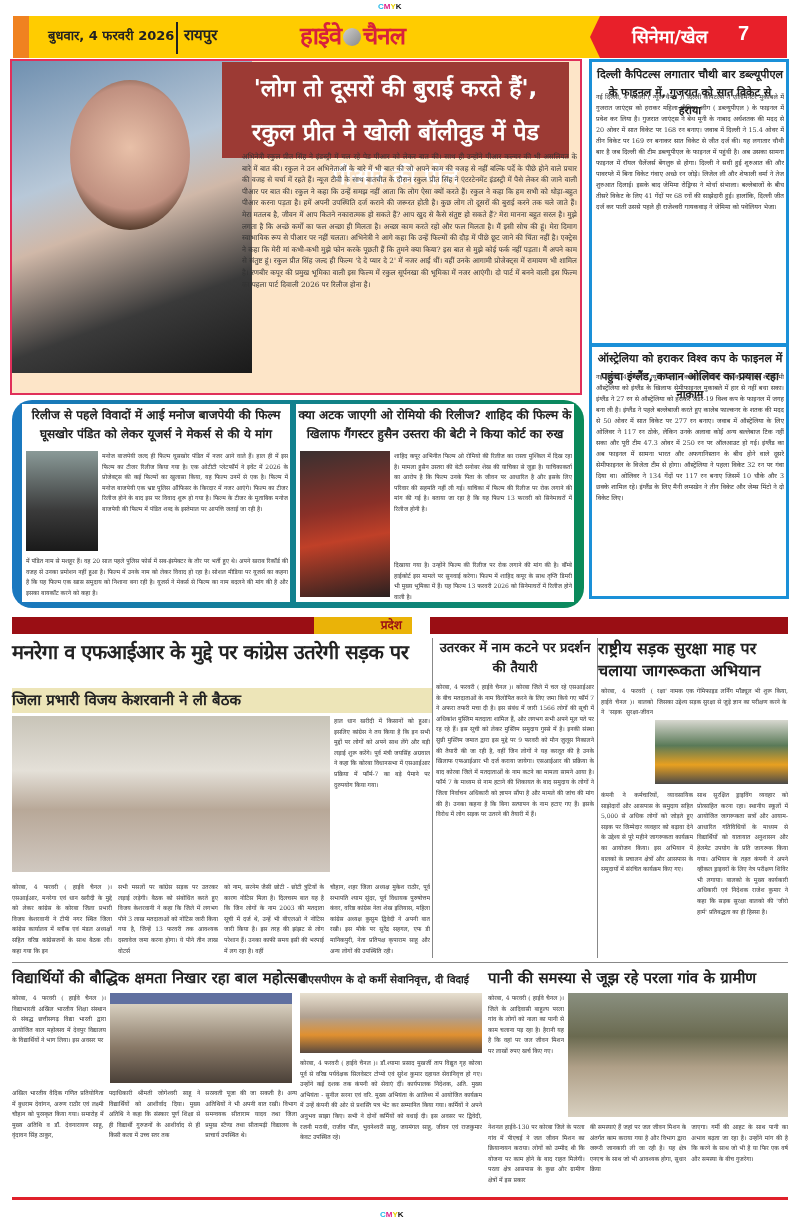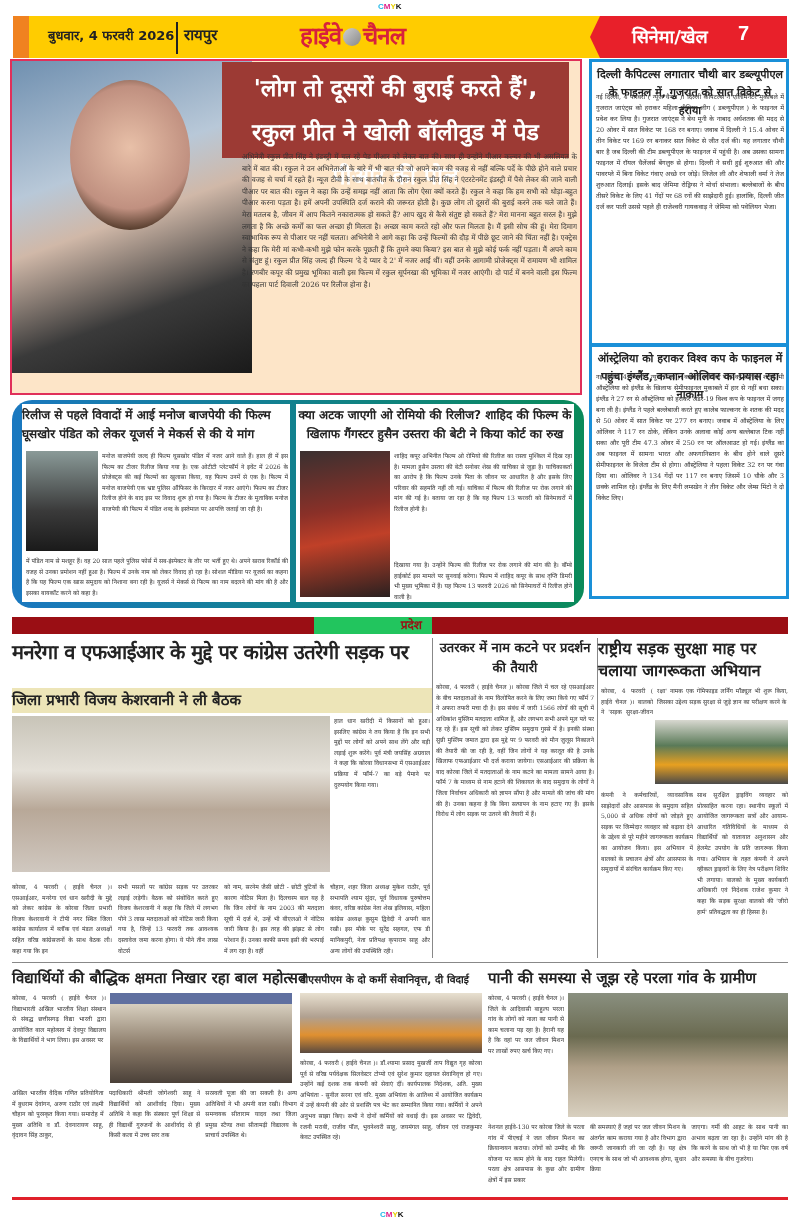--- a/index.html
+++ b/index.html
@@ -28,31 +28,31 @@
 .rc{left:589px;top:59px;width:200px;height:540px;border:3px solid #1a90d8;background:#fff}
 .rc-h1{left:596px;top:66px;width:188px;font:bold 11px/18px "DejaVu Sans",sans-serif;text-align:center;color:#222}
 .rc-b1{left:596px;top:92px;width:188px;font:6.4px/11px "DejaVu Serif",serif;color:#333;text-align:justify}
 .rc-div{left:589px;top:343px;width:200px;height:4px;background:#1a90d8}
 .rc-h2{left:596px;top:350px;width:188px;font:bold 11px/18px "DejaVu Sans",sans-serif;text-align:center;color:#222}
 .rc-b2{left:596px;top:372px;width:188px;font:6.4px/11px "DejaVu Serif",serif;color:#333;text-align:justify}
 
 .band{left:12px;top:400px;width:572px;height:208px;border-radius:20px;background:linear-gradient(90deg,#1a78c0,#0a8a5a)}
 .b-l{left:22px;top:404px;width:268px;height:198px;background:#fff}
 .b-r{left:296px;top:404px;width:278px;height:198px;background:#fff}
-.b-lh{left:22px;top:406px;width:268px;font:bold 12px/19px "DejaVu Sans",sans-serif;text-align:left;color:#222}
+.b-lh{left:22px;top:406px;width:268px;font:bold 12px/19px "DejaVu Sans",sans-serif;text-align:center;color:#222}
 .b-rh{left:296px;top:406px;width:278px;font:bold 12px/19px "DejaVu Sans",sans-serif;text-align:center;color:#222}
 .b-limg{left:26px;top:451px;width:72px;height:100px;background:linear-gradient(180deg,#8a9a98,#3a3a3a 60%,#1a1a1a)}
 .b-lt{left:102px;top:451px;width:186px;font:6px/10.6px "DejaVu Serif",serif;color:#333;text-align:justify}
 .b-lt2{left:26px;top:556px;width:262px;font:6px/10.6px "DejaVu Serif",serif;color:#333;text-align:justify}
 .b-rimg{left:300px;top:451px;width:90px;height:146px;background:linear-gradient(170deg,#3a3030,#8a3028 40%,#c04028 60%,#2a2020)}
 .b-rt{left:394px;top:451px;width:178px;font:6px/10.6px "DejaVu Serif",serif;color:#333;text-align:justify}
 .b-rt2{left:394px;top:560px;width:178px;font:6px/10.6px "DejaVu Serif",serif;color:#333;text-align:justify}
 
 .pb{left:12px;top:617px;width:330px;height:17px;background:#9a0e14}
-.pb-tag{left:314px;top:617px;width:118px;height:17px;background:#22c55e;font:bold 12px/17px "DejaVu Sans",sans-serif;color:#9a0e14;text-align:right;padding-right:10px}
+.pb-tag{left:314px;top:617px;width:98px;height:17px;background:#eab308;font:bold 12px/17px "DejaVu Sans",sans-serif;color:#9a0e14;text-align:right;padding-right:10px}
 .pb2{left:430px;top:617px;width:358px;height:17px;background:#9a0e14}
 .p-head{left:12px;top:638px;width:420px;font:bold 20px/28px "DejaVu Sans",sans-serif;color:#222;white-space:nowrap;letter-spacing:-0.5px}
 .p-sub{left:12px;top:688px;width:420px;height:25px;background:#ede5b8;font:bold 15px/25px "DejaVu Sans",sans-serif;color:#222;}
 .p-img{left:12px;top:716px;width:318px;height:156px;background:linear-gradient(180deg,#c8c4b8 0%,#e4e0d8 35%,#b8a898 60%,#d0c8c0 100%)}
 .p-rt{left:334px;top:716px;width:96px;font:6px/10.6px "DejaVu Serif",serif;color:#333;text-align:justify}
 .p-cols{left:12px;top:882px;width:418px;display:flex;gap:6px}
 .p-cols div{flex:1;font:6px/10.6px "DejaVu Serif",serif;color:#333;text-align:justify}
 .vsep{left:432px;top:638px;width:1px;height:320px;background:#888}
 .sir-h{left:436px;top:638px;width:158px;font:bold 13px/20px "DejaVu Sans",sans-serif;text-align:center;color:#222}
 .sir-b{left:436px;top:682px;width:158px;font:6px/10.6px "DejaVu Serif",serif;color:#333;text-align:justify}

